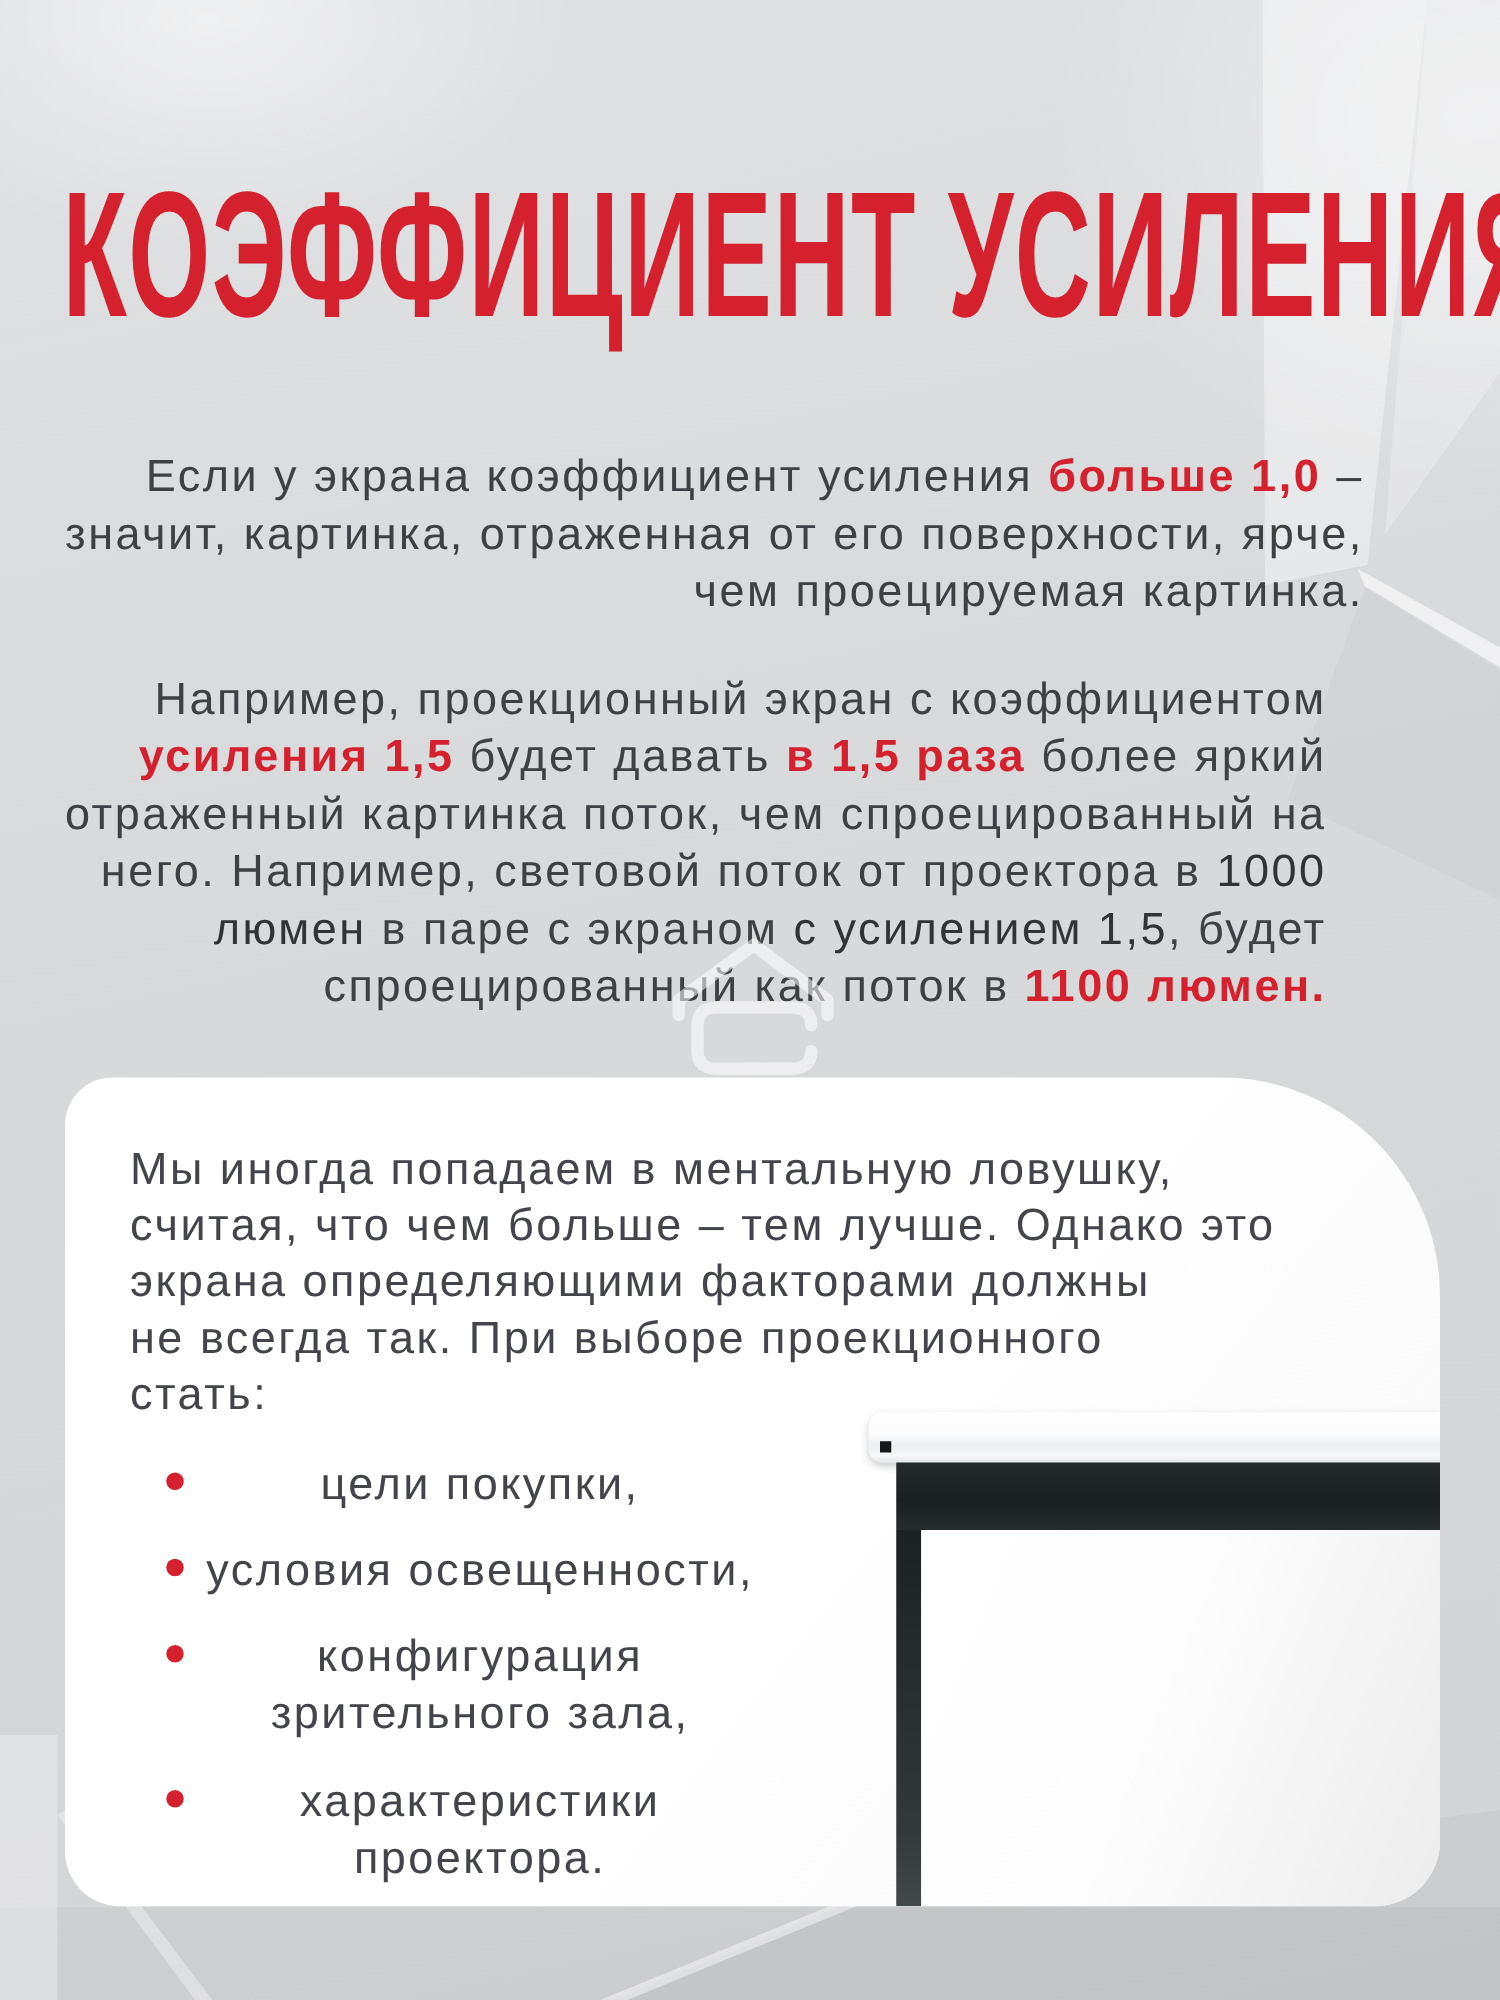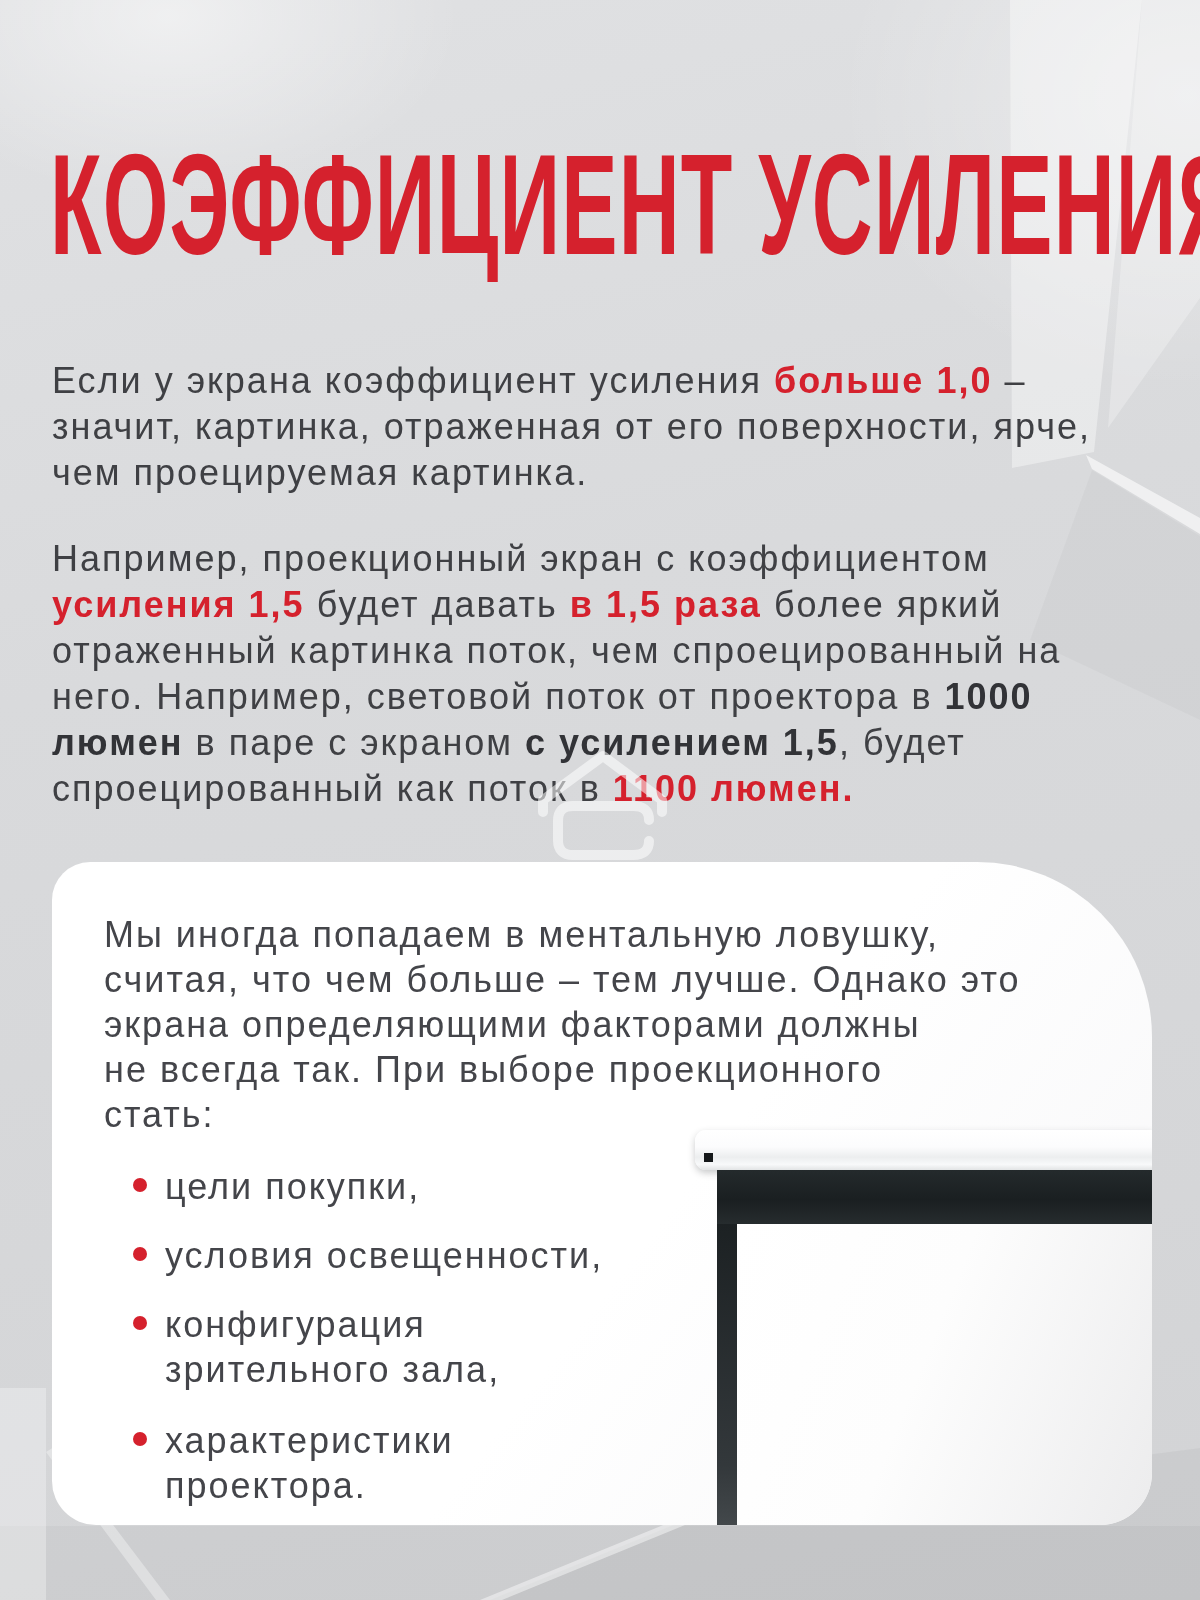--- a/index.html
+++ b/index.html
@@ -31,43 +31,43 @@
   .title{
     position:absolute;left:50px;top:44px;z-index:1;
     font-weight:700;font-size:143px;line-height:129px;letter-spacing:2px;
     transform:scaleX(.59);transform-origin:0 0;white-space:nowrap;
   }
   .title .t-red{color:#d5212d;}
 
   
   .rich{position:absolute;left:52px;z-index:1;font-size:36px;line-height:46px;
         letter-spacing:2px;color:#3f4044;}
-  .rich .line{white-space:nowrap;}
+  .rich .line{white-space:nowrap;text-align:right;}
   .seg-n{}
   .seg-rb{color:#d5212d;font-weight:700;}
-  .seg-b{color:#323337;font-weight:700;}
+  .seg-b{color:#323337;font-weight:400;}
   .intro{top:358px;}
   .example{top:536px;}
 
   
   .watermark{position:absolute;left:0;top:0;z-index:2;pointer-events:none;}
 
   
   .card{
     position:absolute;left:52px;top:862px;width:1100px;height:663px;z-index:1;
     background:linear-gradient(128deg,#ffffff 55%,#f2f2f4 120%);
     border-radius:38px 175px 52px 44px;
     overflow:hidden;
   }
   .card-text{position:absolute;left:52px;top:50px;font-size:36px;line-height:45px;
              letter-spacing:2px;color:#44454a;}
   .card-text .line{white-space:nowrap;}
   .bullets{position:absolute;left:52px;top:302px;margin:0;padding:0;list-style:none;}
   .bullets li{position:relative;padding-left:61px;font-size:36px;line-height:45px;
-              letter-spacing:2px;color:#44454a;}
+              letter-spacing:2px;color:#44454a;text-align:center;}
   .bullets li + li{margin-top:24px;}
   .bullets li:last-child{margin-top:26px;}
   .bullets .dot{position:absolute;left:29px;top:14px;width:14px;height:14px;
                 border-radius:50%;background:#d5212d;}
   .bullets .b-line{white-space:nowrap;}
 
   
   .screen{position:absolute;right:0;top:268px;width:457px;height:395px;}
   .housing{
     position:absolute;left:0;top:0;width:457px;height:40px;

